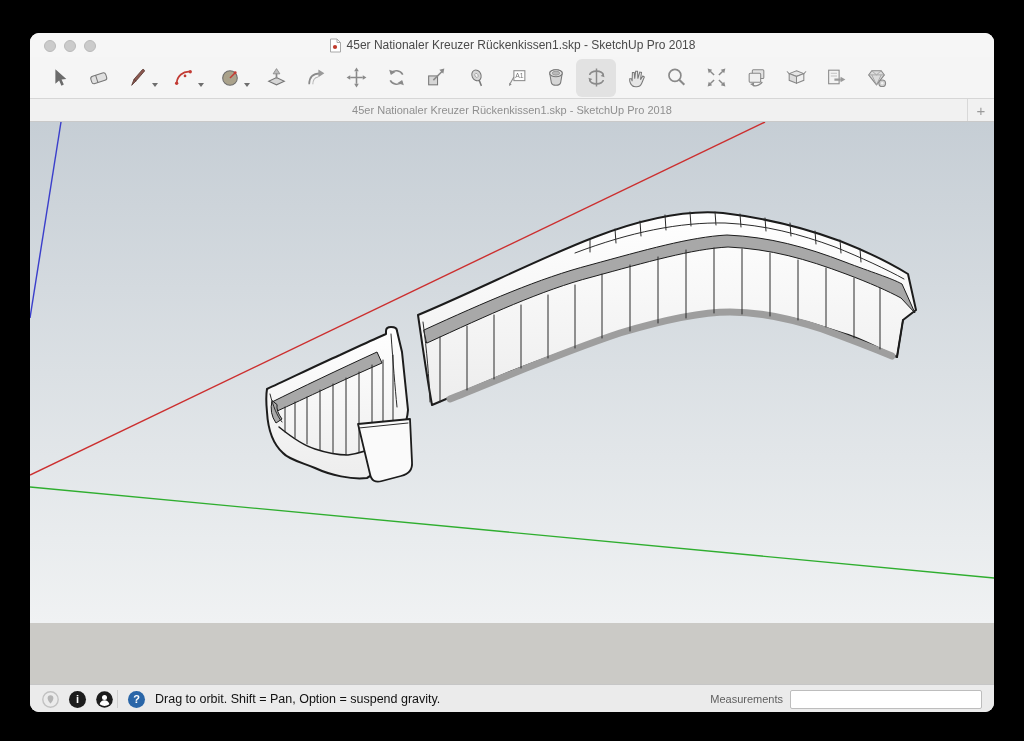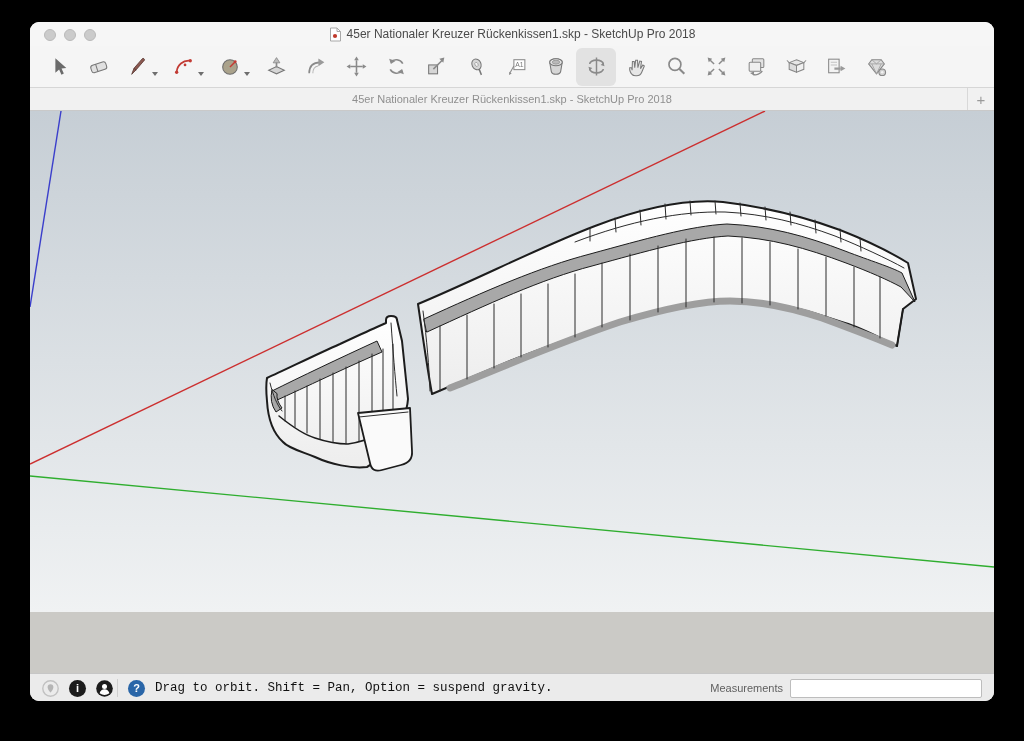--- a/index.html
+++ b/index.html
@@ -1,18 +1,18 @@
 <!DOCTYPE html>
 <html style="--axis-red: #cc2f2f; --axis-green: #2fae2f; --axis-blue: #3a3ecb; --sky-top: #c6ced5; --sky-bottom: #f0f2f3; --ground: #cbcac6; --stripe-gray: #a8a8a8; --help-blue: #2a66a8;"><head>
 <meta charset="utf-8">
 <style>
   html,body{margin:0;padding:0;background:#000;}
   body{width:1024px;height:741px;position:relative;overflow:hidden;
        font-family:"Liberation Sans",sans-serif;-webkit-font-smoothing:antialiased;}
-  .window{position:absolute;left:30px;top:22px;width:964px;height:679px;
+  .window{position:absolute;left:30px;top:33px;width:964px;height:679px;
           border-radius:9px;background:#f5f5f5;overflow:hidden;
           box-shadow:0 12px 40px rgba(0,0,0,.6);}
   
   .titlebar{position:relative;height:24px;background:#f6f6f6;}
   .traffic{position:absolute;top:7px;left:14px;display:flex;gap:8px;}
   .traffic .dot{width:12px;height:12px;border-radius:50%;background:#cbcbcb;border:.5px solid #b9b9b9;box-sizing:border-box;}
   .titlewrap{position:absolute;left:0;right:0;top:0;height:24px;display:flex;align-items:center;justify-content:center;gap:5px;}
   .titlewrap .doc{display:inline-flex;}
   .titletext{font-size:12px;color:#4a4a4a;}
   
@@ -30,21 +30,21 @@
   .viewport svg{display:block;}
   
   .statusbar{height:29px;background:#ebebeb;border-top:1px solid #c6c6c6;display:flex;align-items:center;padding:0 12px;box-sizing:border-box;}
   .sicon{width:17px;height:17px;margin-right:10px;position:relative;flex:0 0 auto;display:flex;align-items:center;justify-content:center;}
   .sicon svg{position:absolute;inset:0;}
   .badge{width:17px;height:17px;border-radius:50%;display:flex;align-items:center;justify-content:center;
          color:#fff;font-size:11px;font-weight:bold;flex:0 0 auto;margin-right:10px;}
   .badge.dark{background:#1c1c1c;}
   .badge.blue{background:var(--help-blue,#2a66a8);}
   .sep{width:1px;height:18px;background:#cfcfcf;margin:0 10px 0 2px;flex:0 0 auto;}
-  .hint{font-size:12.5px;color:#111;font-family:Liberation Mono, monospace;}
+  .hint{font-size:12.5px;color:#111;}
   .spacer{flex:1;}
   .mlabel{font-size:11px;color:#5f5f5f;margin-right:7px;}
   .minput{width:182px;height:17px;border:1px solid #bdbdbd;border-radius:2px;background:#fff;font-size:11px;padding:0 4px;outline:none;}
 </style>
 </head>
 <body>
 
 <div class="window">
 
   <div class="titlebar">

